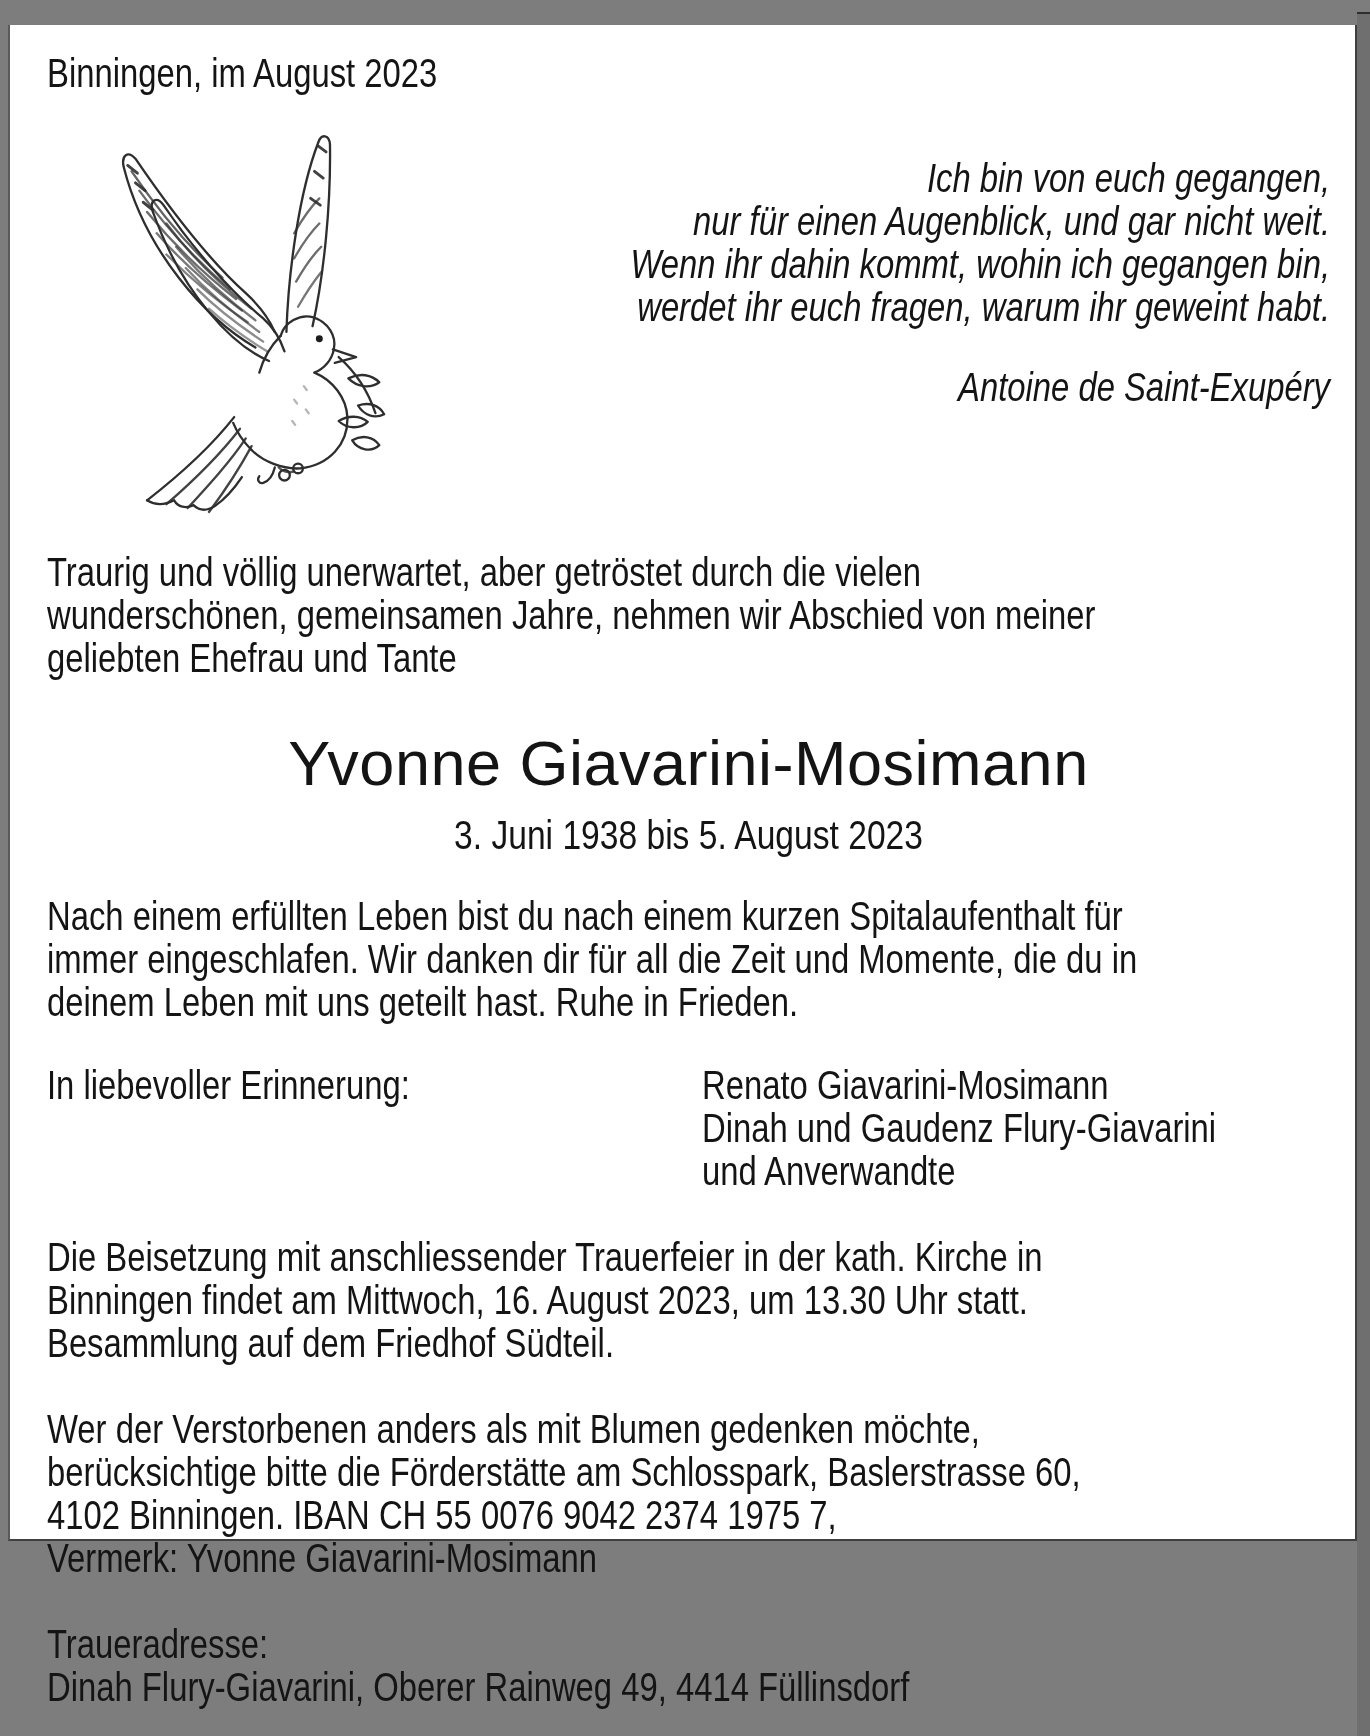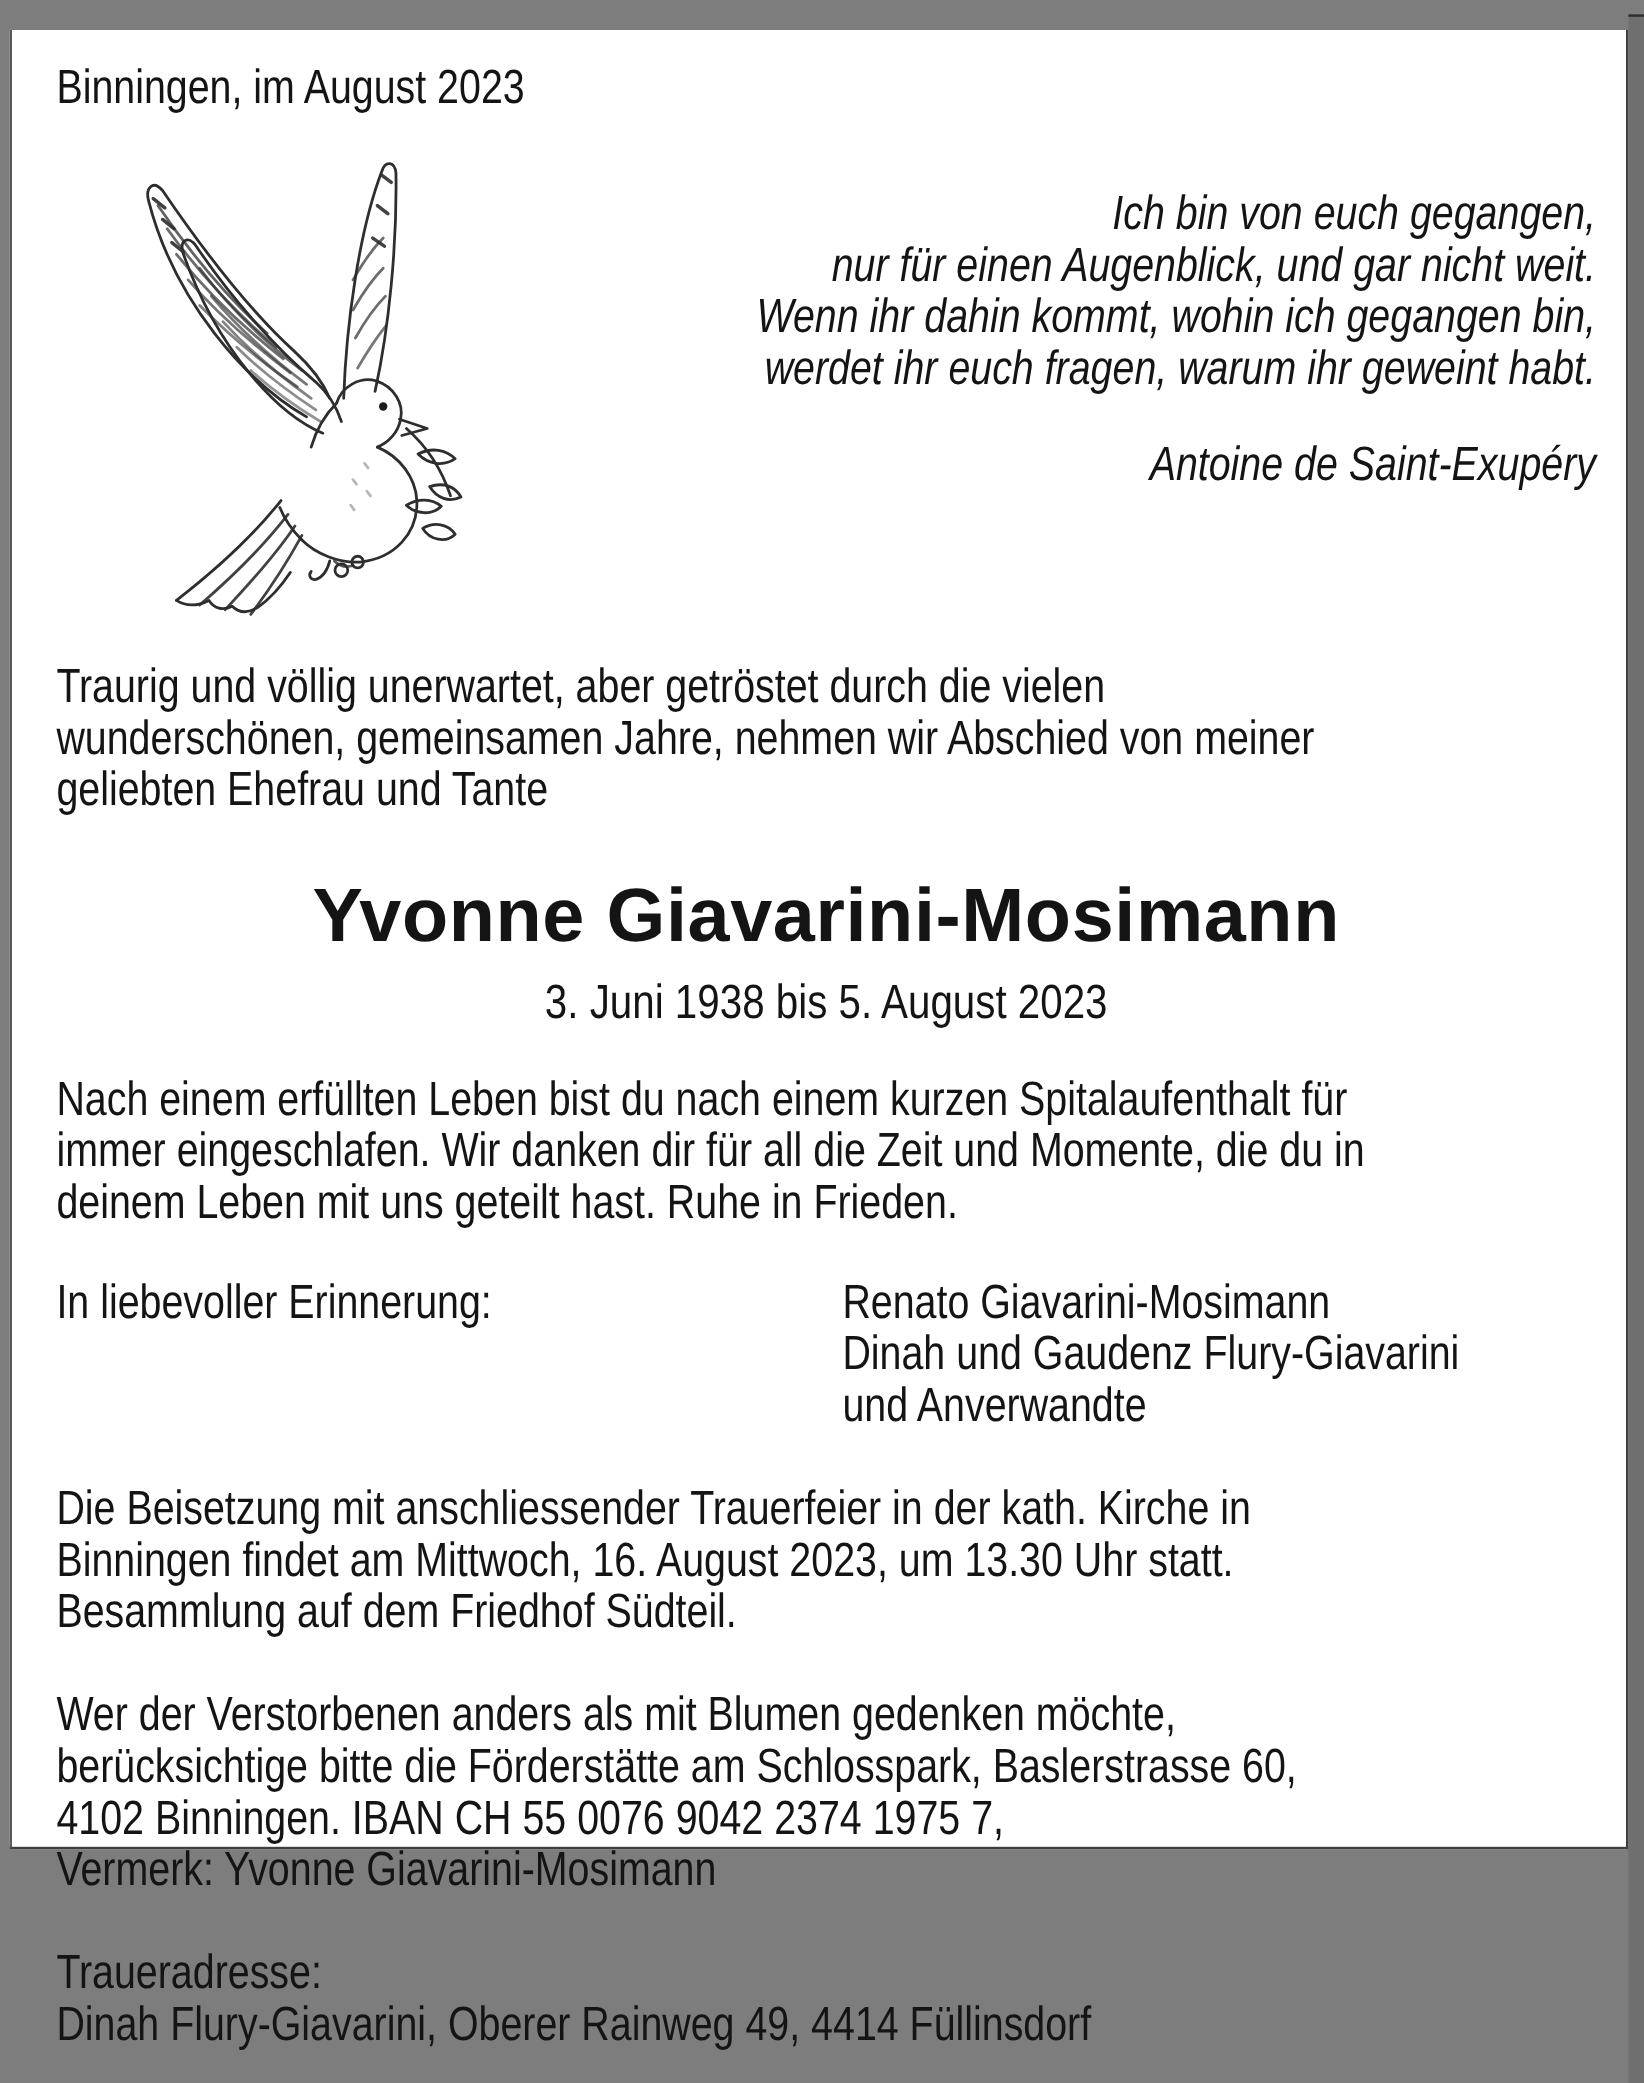--- a/index.html
+++ b/index.html
@@ -25,21 +25,21 @@
   .sec{position:absolute;left:0;right:0;font-size:40px;line-height:43px;}
   .condL{transform:scaleX(0.82);transform-origin:left top;}
   .condC{transform:scaleX(0.84);transform-origin:center top;}
   .condR{transform:scaleX(0.82);transform-origin:right top;}
   .t-line{display:block;white-space:nowrap;}
   .dateline{top:27px;}
   .poem{top:132px;font-style:italic;text-align:right;}
   .poem-author{margin-top:37px;}
   .dove{position:absolute;left:42px;top:95px;width:300px;height:420px;}
   .intro{top:526px;}
-  .name{top:704px;font-size:63px;line-height:68px;text-align:center;letter-spacing:0.5px;white-space:nowrap;font-weight:bold;}
+  .name{top:704px;font-size:63px;line-height:68px;text-align:center;letter-spacing:0.5px;white-space:nowrap;}
   .dates{top:789px;text-align:center;}
   .tribute{top:870px;}
   .remembrance{top:1039px;}
   .remembrance .names{position:absolute;left:655px;top:0;transform:scaleX(0.82);transform-origin:left top;}
   .funeral{top:1211px;}
   .donation{top:1383px;}
   .mourning{top:1598px;}
 </style>
 </head>
 <body>

